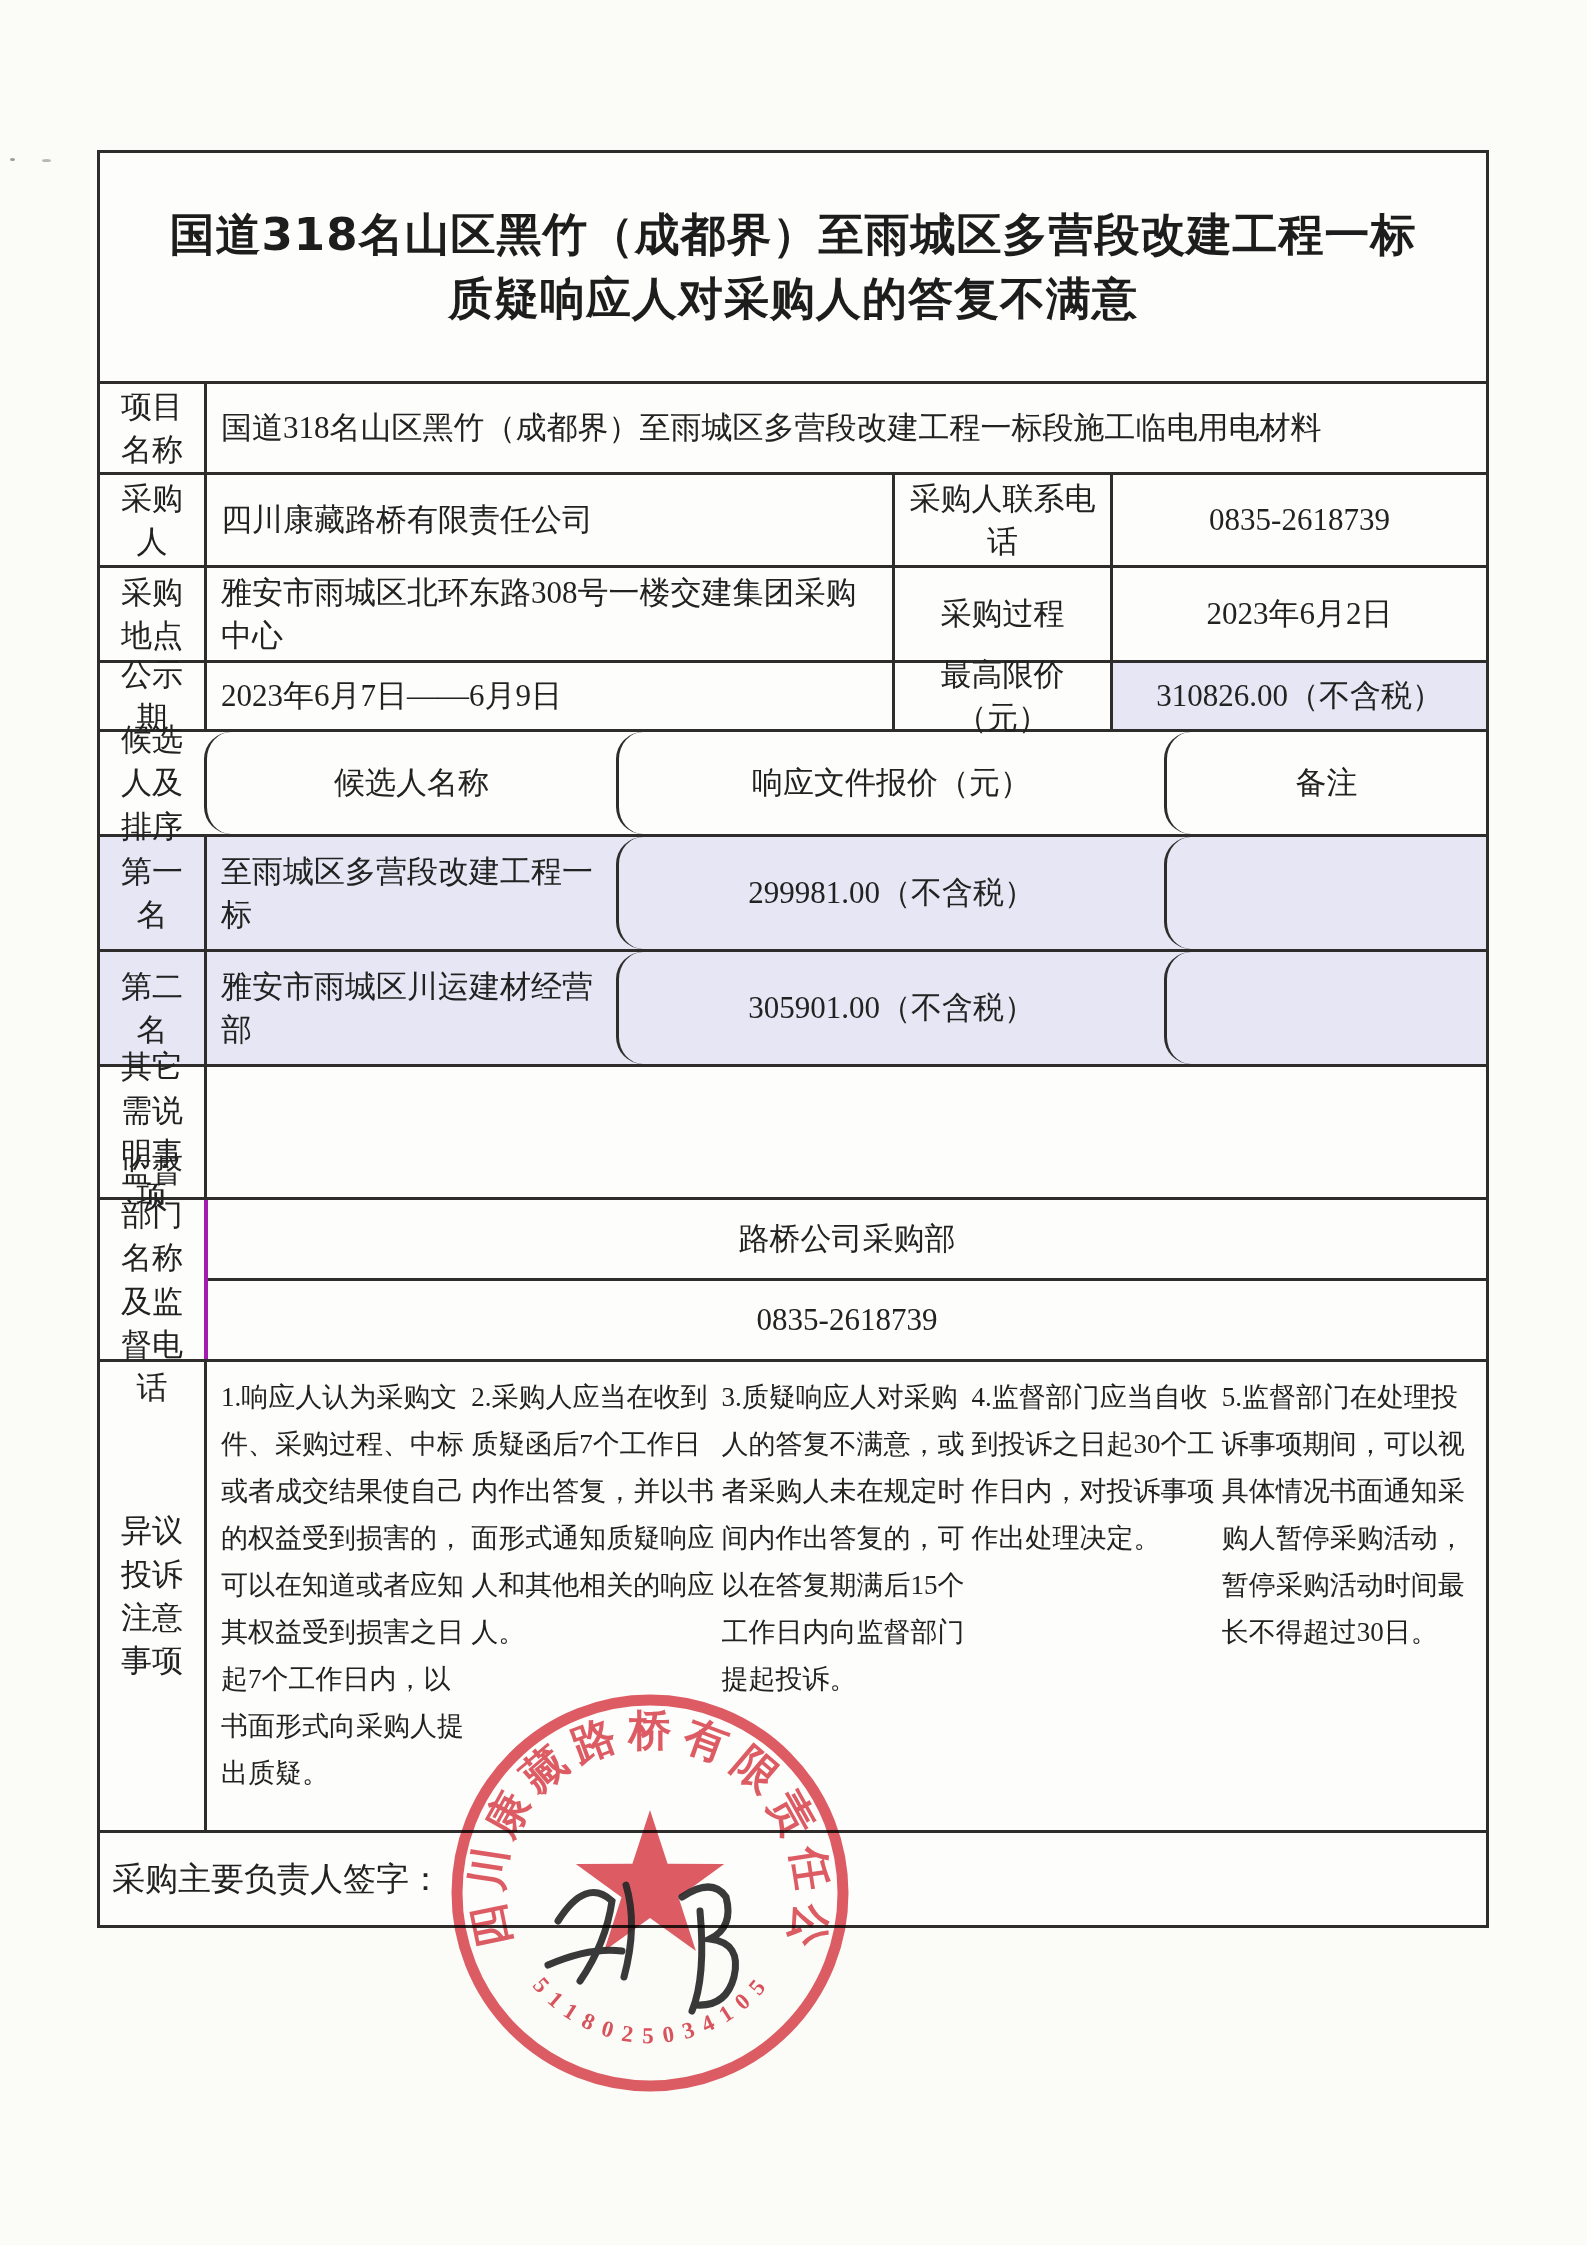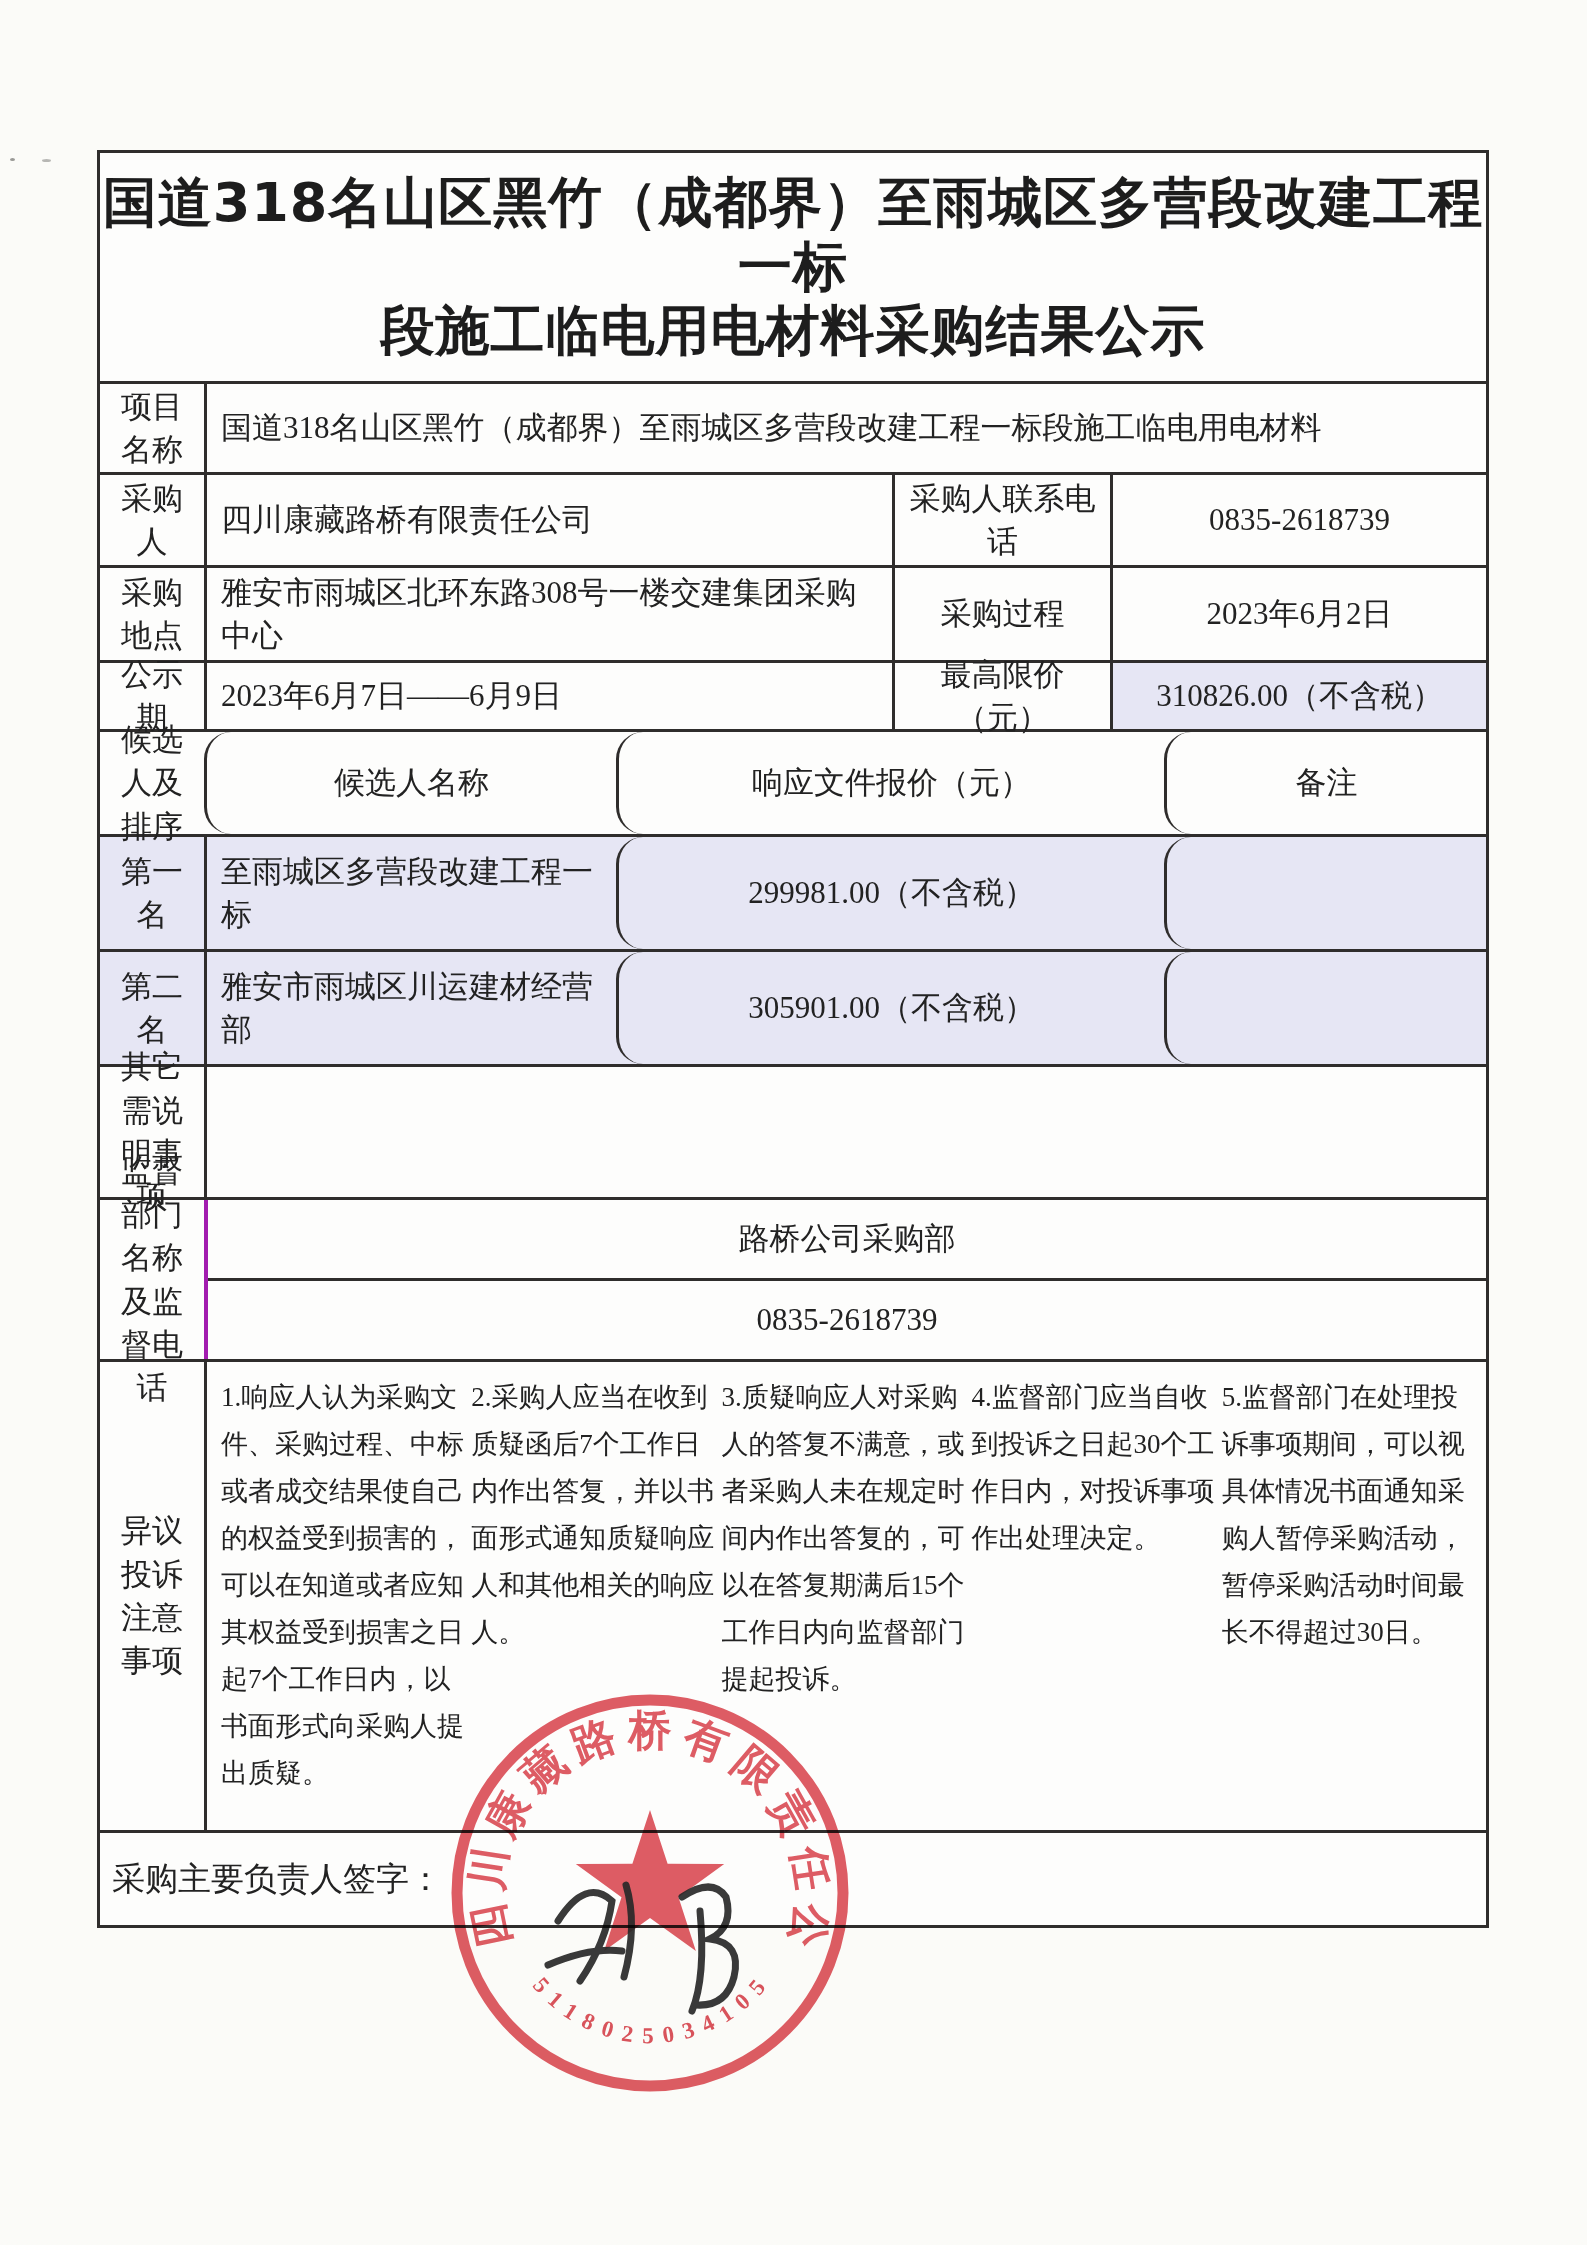--- a/index.html
+++ b/index.html
@@ -25,21 +25,21 @@
 
   .colA{width:104px;flex:0 0 104px;padding:6px 6px;word-break:break-all;text-align:center;}
   .flexcell{flex:1 1 auto;padding:12px 14px;word-break:break-all;}
   .lab2{width:218px;flex:0 0 218px;justify-content:center;text-align:center;}
   .val2{width:376px;flex:0 0 376px;justify-content:center;text-align:center;}
   .center{justify-content:center;text-align:center;border-radius:27px;}
 
   .title-row{height:228px;flex-direction:column;justify-content:center;}
   .title-line{
     text-align:center;font-family:"DejaVu Sans", sans-serif;font-weight:700;
-    font-size:54px;line-height:64px;letter-spacing:1px;color:#1d1d1d;
+    font-size:45px;line-height:64px;letter-spacing:1px;color:#1d1d1d;
   }
   .r-project{height:88px;}
   .r-purchaser{height:90px;}
   .r-location{height:92px;}
   .r-publicity{height:66px;}
   .r-candhdr{height:102px;}
   .r-cand{height:112px;}
   .r-other{height:130px;}
   .r-sign{height:92px;}
 
@@ -70,21 +70,21 @@
 <body>
 
 <div class="page">
   <div class="speck s1"></div>
   <div class="speck s2"></div>
 
   <div class="doc">
 
     <div class="row title-row">
       <div class="title-line">国道318名山区黑竹（成都界）至雨城区多营段改建工程一标</div>
-      <div class="title-line">段施工临电用电材料采购结果公示</div>
+      <div class="title-line">质疑响应人对采购人的答复不满意</div>
     </div>
 
     <div class="row r-project">
       <div class="cell colA">项目名称</div>
       <div class="cell flexcell">国道318名山区黑竹（成都界）至雨城区多营段改建工程一标段施工临电用电材料</div>
     </div>
 
     <div class="row r-purchaser">
       <div class="cell colA">采购人</div>
       <div class="cell flexcell">四川康藏路桥有限责任公司</div>

